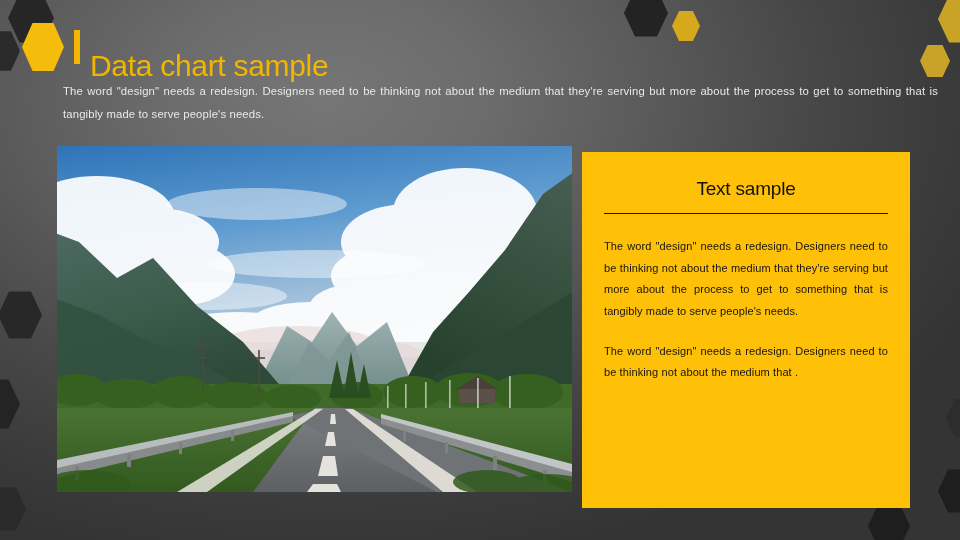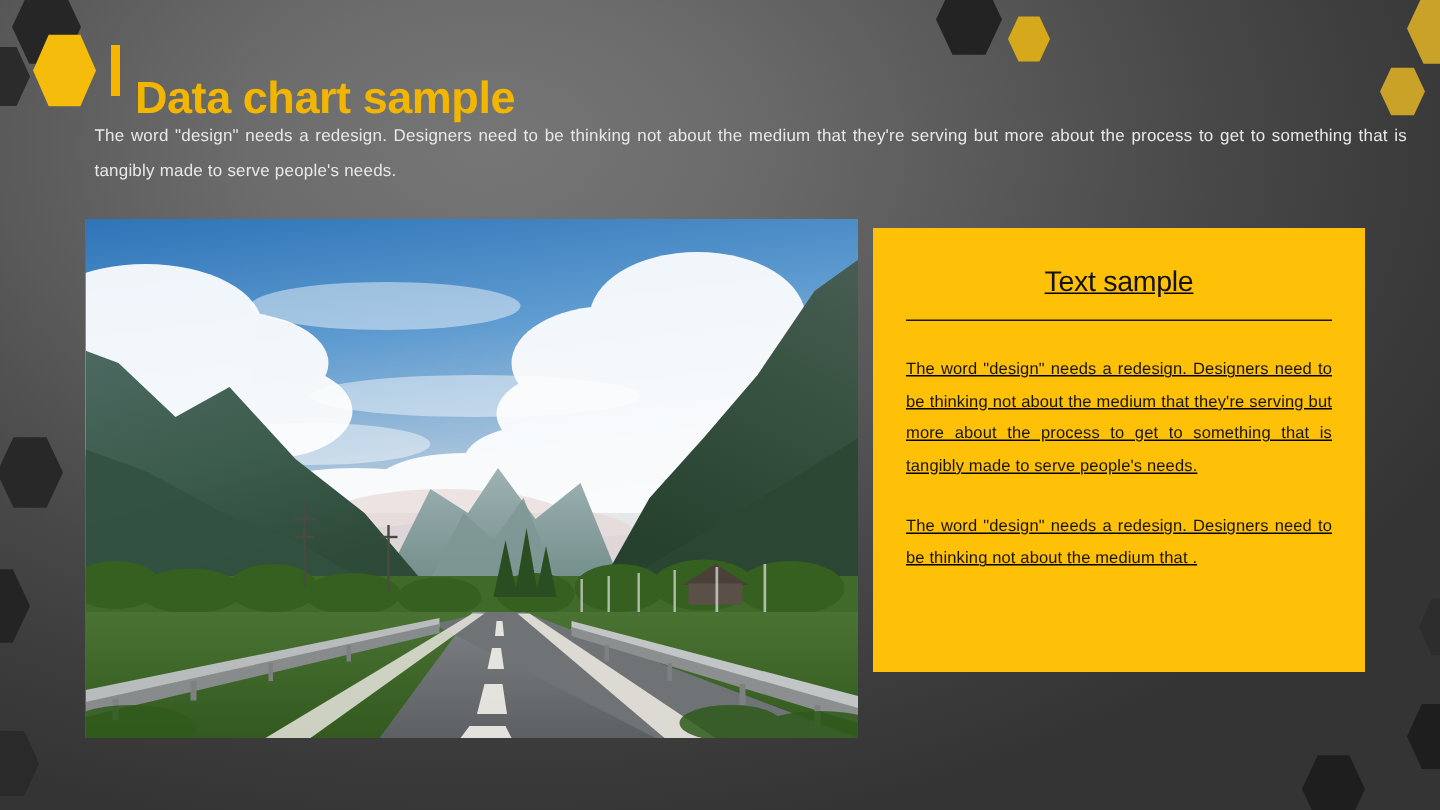--- a/index.html
+++ b/index.html
@@ -42,21 +42,21 @@
   }
   .title-bar {
     width:6px; height:34px;
     background:#f7b500;
     margin-left:10px;
     flex:0 0 auto;
   }
   .title-text {
     margin-left:10px;
     font-size:30px;
-    font-weight:700;
+    font-weight:400;
     letter-spacing:-0.3px;
     color:#f2b600;
     white-space:nowrap;
     line-height:1;
     margin-top:37px;
   }
 
   
   .subtitle {
     position:absolute;
@@ -76,24 +76,23 @@
     width:515px; height:346px;
     overflow:hidden;
     background:#5c7f9c;
   }
   .photo svg { display:block; width:100%; height:100%; }
 
   
   .panel {
     position:absolute;
     left:582px; top:152px;
-    width:328px; height:296px;
+    width:328px; height:356px;
     background:#ffc107;
     padding:22px 22px 0 22px;
-    text-decoration:underline;
   }
   .panel-heading {
     text-align:center;
     font-size:19px;
     font-weight:400;
     color:#14120c;
     letter-spacing:-0.2px;
     line-height:1.2;
     padding-top:4px;
   }

